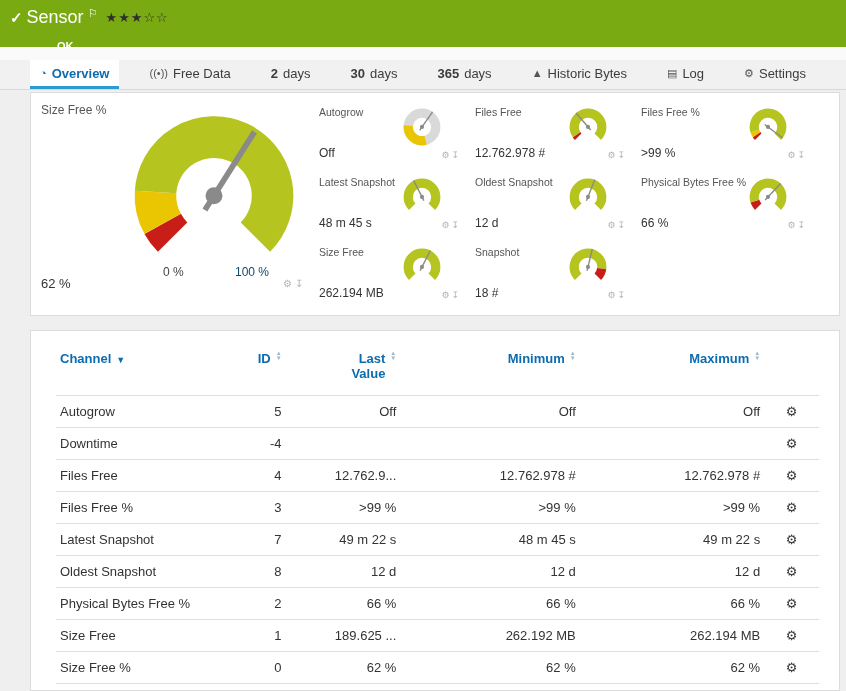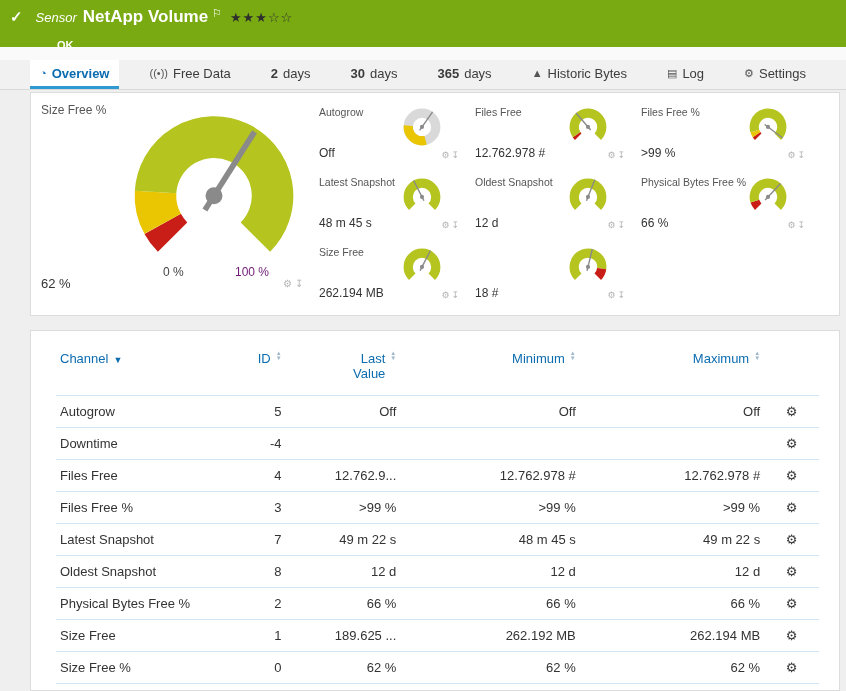--- a/index.html
+++ b/index.html
@@ -9,79 +9,78 @@
     --tborder:#cfe3f3;
   }
   *{box-sizing:border-box;margin:0;padding:0}
   html,body{width:846px;height:691px;overflow:hidden}
   body{font-family:"Liberation Sans",sans-serif;background:#efefef;position:relative}
 
   
   .header{position:absolute;top:0;left:0;right:0;height:47px;background:var(--banner);color:#fff;padding:7px 10px 0}
   .hdr-row{display:flex;align-items:center}
   .check{font-weight:bold;font-size:15px}
-  .sensor-label{font-style:italic;font-size:13px;margin-left:13px}
+  .sensor-label{font-size:18px;margin-left:4px}
   .sensor-title{font-weight:bold;font-size:17px;margin-left:6px}
   .flag{font-size:11px;margin-left:4px;align-self:flex-start;cursor:pointer}
   .stars{color:#2e2e2e;font-size:13px;letter-spacing:1px;margin-left:8px;cursor:pointer}
   .status-ok{margin-left:47px;font-size:11px;font-weight:bold;margin-top:12px}
   .topgap{position:absolute;top:47px;left:0;right:0;height:13px;background:#fafafa}
 
   
   .tabs{position:absolute;top:60px;left:0;right:0;height:30px;display:flex;justify-content:space-between;align-items:stretch;padding:0 30px;background:#f1f1f1;border-bottom:1px solid #d8d8d8}
   .tab{display:flex;align-items:center;gap:5px;font-size:13px;color:#3c3c3c;padding:0 10px;cursor:pointer;border-bottom:3px solid transparent}
   .tab.active{background:#fff;color:var(--blue);border-bottom-color:var(--underline);font-weight:bold}
   .ticon{font-size:11px;color:#555}
   .tab.active .ticon{color:#1a74bc}
   .tab .num{font-weight:bold}
 
   
   .gauge-panel{position:absolute;left:30px;top:92px;width:810px;height:224px;background:#fff;border:1px solid #dcdcdc}
   .big-area{position:absolute;left:0;top:0;width:292px;height:100%}
   .big-title{position:absolute;left:10px;top:10px;font-size:12px;color:#555}
   .big-svg{position:absolute;left:88px;top:12px;width:190px;height:170px}
   .big-min{position:absolute;left:132px;top:172px;font-size:12px;color:#444}
-  .big-max{position:absolute;left:204px;top:172px;font-size:12px;color:#701a75}
+  .big-max{position:absolute;left:204px;top:172px;font-size:12px;color:#0c4a6e}
   .big-value{position:absolute;left:10px;top:183px;font-size:13px;color:#333}
   .big-icons{position:absolute;left:252px;top:185px;font-size:10px;color:#b3b3b3;letter-spacing:3px}
   .big-icons span{cursor:pointer}
 
   .mini-grid{position:absolute;left:288px;top:10px;width:492px;display:grid;grid-template-columns:146px 156px 170px;gap:6px 10px;grid-auto-rows:64px}
   .mini-cell{position:relative}
   .mini-label{font-size:10.5px;color:#555;white-space:nowrap;padding-top:3px}
   .mini-value{position:absolute;left:0;bottom:7px;font-size:12px;color:#333;white-space:nowrap}
   .mini-gauge{position:absolute;right:20px;top:0;width:46px;height:46px}
   .mini-icons{position:absolute;right:4px;bottom:7px;font-size:9px;color:#b3b3b3;letter-spacing:2px}
   .mini-icons span{cursor:pointer}
 
   
   .table-panel{position:absolute;left:30px;top:330px;width:810px;height:361px;background:#fff;border:1px solid #dcdcdc;padding:10px 20px 0 25px;overflow:hidden}
   table{width:100%;border-collapse:collapse;font-size:13px;color:#333}
-  th{color:var(--blue);font-weight:normal;text-align:right;padding:10px 4px 14px;vertical-align:top;cursor:pointer}
+  th{color:var(--blue);font-weight:bold;text-align:right;padding:10px 4px 14px;vertical-align:top;cursor:pointer}
   td{padding:8px 4px;border-top:1px solid var(--tborder);text-align:right;white-space:nowrap}
   .c-channel{width:170px;text-align:left}
   .c-id{width:60px}
   .c-last{width:115px}
   .c-min{width:180px}
   .c-max{width:185px}
   .c-gear{width:55px;text-align:center}
   .hlbl-wrap{display:inline-block;max-width:46px}
   .caret{font-size:9px;margin-left:5px;color:var(--blue)}
   .sorticons{display:inline-block;vertical-align:top;margin-left:5px;color:#9cb6ca}
   .sorticons div{font-size:6px;line-height:5px}
   .row-gear{font-size:13px;color:#3a3a3a;cursor:pointer}
 </style>
 </head>
 <body>
 
 <div class="header">
   <div class="hdr-row">
     <span class="check">✓</span>
     <span class="sensor-label">Sensor</span>
-    <span class="sensor-title">NetApp Volume</span>
     <span class="flag">⚐</span>
     <span class="stars">★★★☆☆</span>
   </div>
   <div class="status-ok">OK</div>
 </div>
 <div class="topgap"></div>
 
 <div class="tabs">
     <div class="tab active">
       <span class="ticon">◔</span>
@@ -204,20 +203,21 @@
         <div class="mini-label">Size Free</div>
         <svg class="mini-gauge" viewBox="0 0 100 100">
           <path d="M 28.79 73.21 A 30 30 0 1 1 71.21 73.21" fill="none" stroke="#b5c41e" stroke-width="20"></path>
           <line x1="45.91408550234408" y1="60.01905871769531" x2="68.15961998958187" y2="16.359739032465285" stroke="#8a8a8a" stroke-width="3"></line>
           <circle cx="50" cy="52" r="4.5" fill="#8a8a8a"></circle>
         </svg>
         <div class="mini-value">262.194 MB</div>
         <div class="mini-icons"><span>⚙</span><span>↧</span></div>
       </div>
       <div class="mini-cell">
+        <div class="mini-label">Snapshot</div>
         <svg class="mini-gauge" viewBox="0 0 100 100">
           <path d="M 28.79 73.21 A 30 30 0 1 1 79.76 55.76" fill="none" stroke="#b5c41e" stroke-width="20"></path>
           <path d="M 79.76 55.76 A 30 30 0 0 1 71.21 73.21" fill="none" stroke="#c81e17" stroke-width="20"></path>
           <line x1="47.89899172529685" y1="60.75132928357909" x2="59.33781455423622" y2="13.105203184092936" stroke="#8a8a8a" stroke-width="3"></line>
           <circle cx="50" cy="52" r="4.5" fill="#8a8a8a"></circle>
         </svg>
         <div class="mini-value">18 #</div>
         <div class="mini-icons"><span>⚙</span><span>↧</span></div>
       </div>
     </div>

